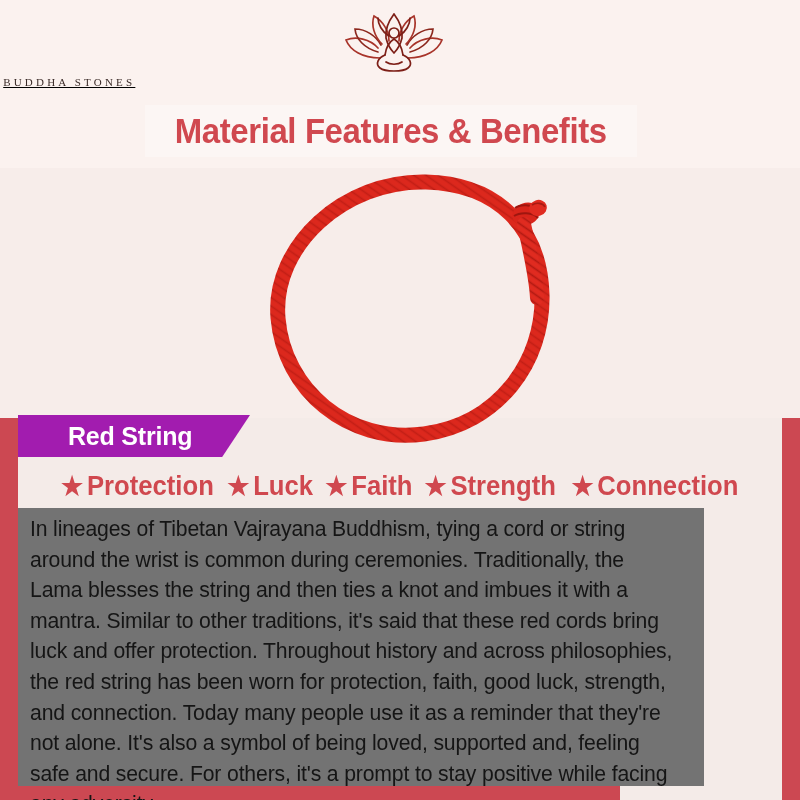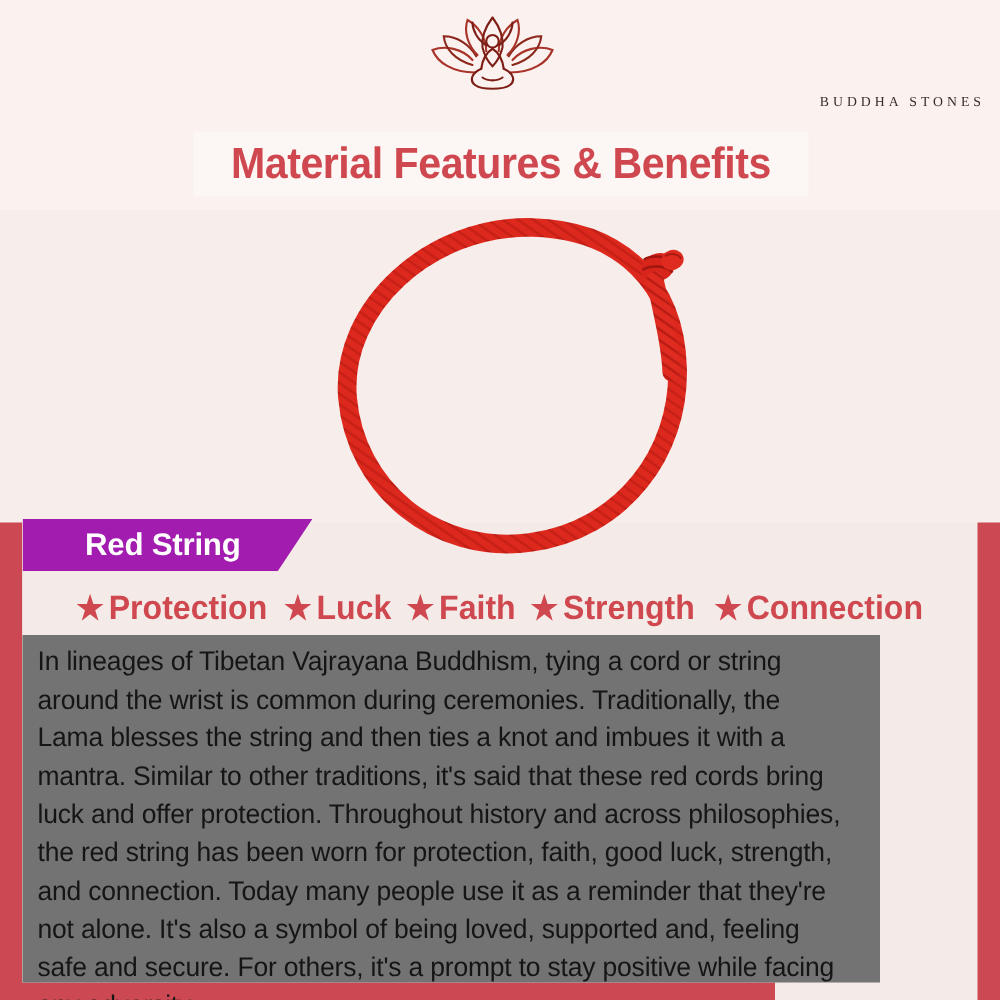--- a/index.html
+++ b/index.html
@@ -53,41 +53,42 @@
   .header {
     position: absolute;
     top: 0; left: 0;
     width: 800px; height: 168px;
     background: #fbf2ef;
   }
   .logo-wrap {
     position: absolute;
     top: 8px; left: 0;
     width: 788px;
-    text-align: right;
+    text-align: left;
+    text-decoration: underline;
   }
   .logo-mark {
     display: block;
     margin: 0 auto;
     width: 104px;
     height: 66px;
   }
   .logo-text {
     display: block;
     margin-top: 2px;
     font-family: "Liberation Serif", serif;
     font-size: 11px;
     letter-spacing: 3.2px;
     color: #3a2b28;
     text-indent: 3.2px;
   }
 
   .title-band {
     position: absolute;
-    top: 105px; left: 155px;
+    top: 105px; left: 145px;
     width: 492px; height: 52px;
     background: #fcf6f4;
     display: flex;
     align-items: center;
     justify-content: center;
     text-align: center;
   }
   .title-text {
     font-size: 35px;
     font-weight: bold;

